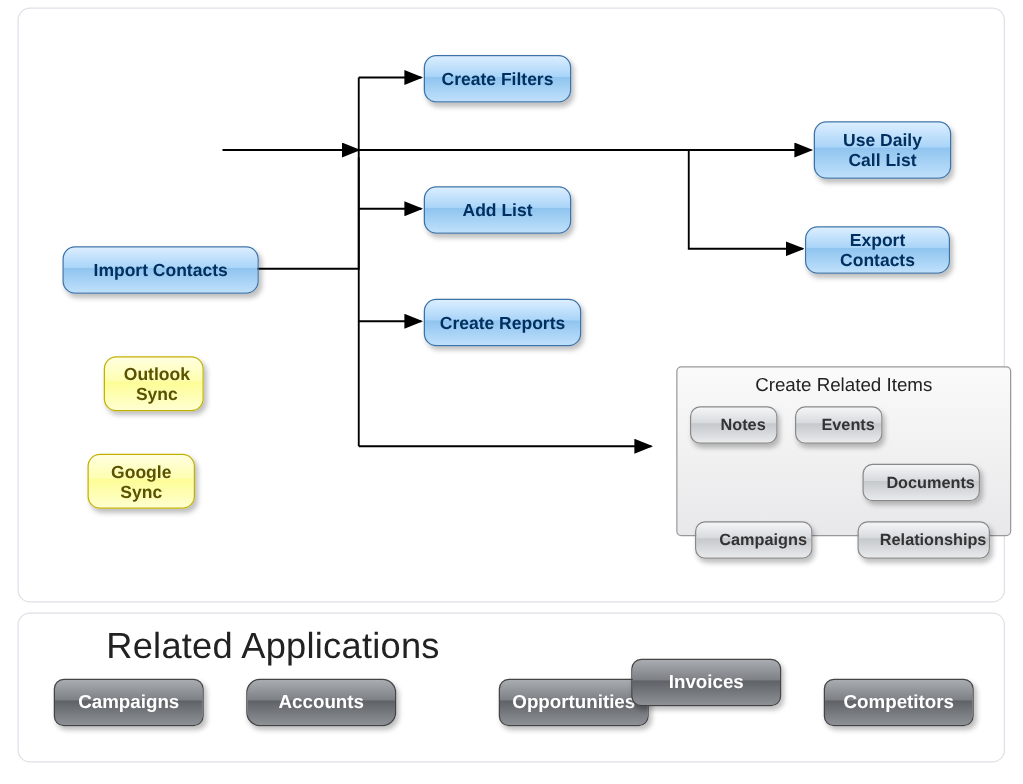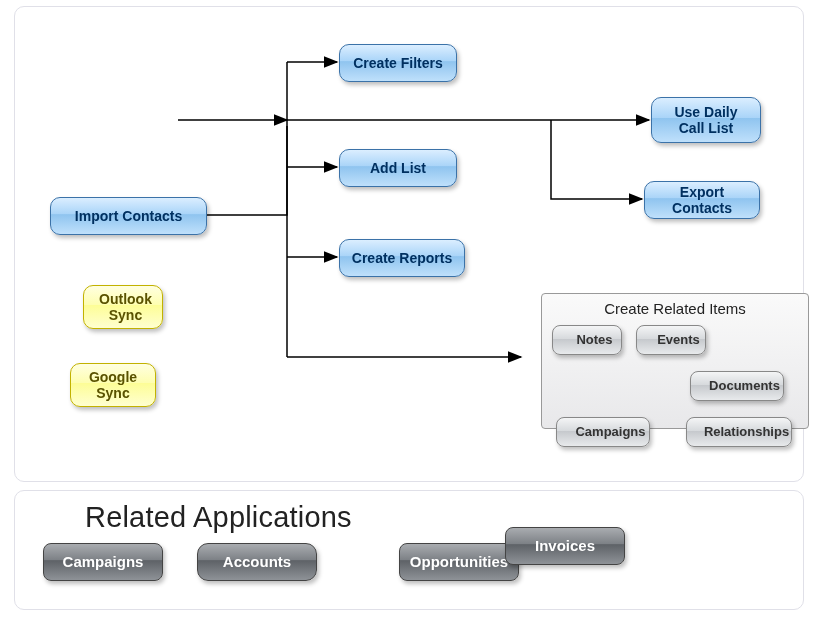--- a/index.html
+++ b/index.html
@@ -182,13 +182,16 @@
     </div>
   <div class="node dark-node" style="left:182px; top:52px; width:120px; height:38px;border-radius:11px;">
       <span>Accounts</span>
     </div>
   <div class="node dark-node" style="left:336px; top:52px; width:120px; height:38px;margin-left:48px;">
       <span>Opportunities</span>
     </div>
   <div class="node dark-node" style="left:490px; top:36px; width:120px; height:38px;">
       <span>Invoices</span>
     </div>
+  <div class="node dark-node" style="left:644px; top:52px; width:120px; height:38px;">
+      <span>Competitors</span>
+    </div>
 </div>
 
 </body></html>

